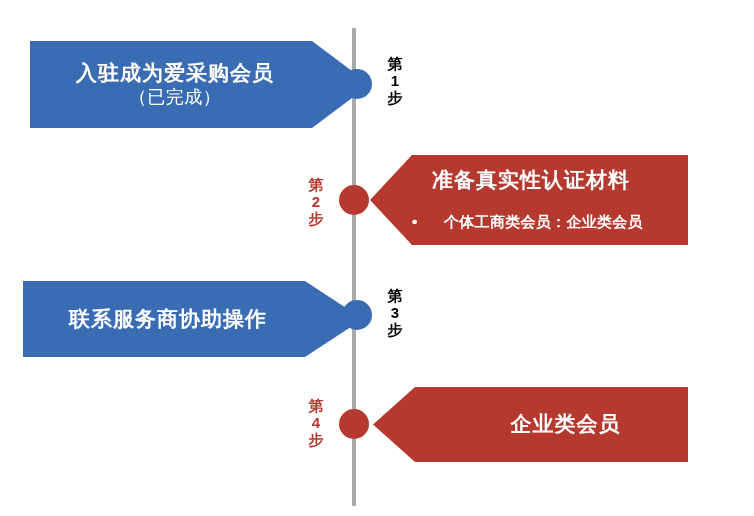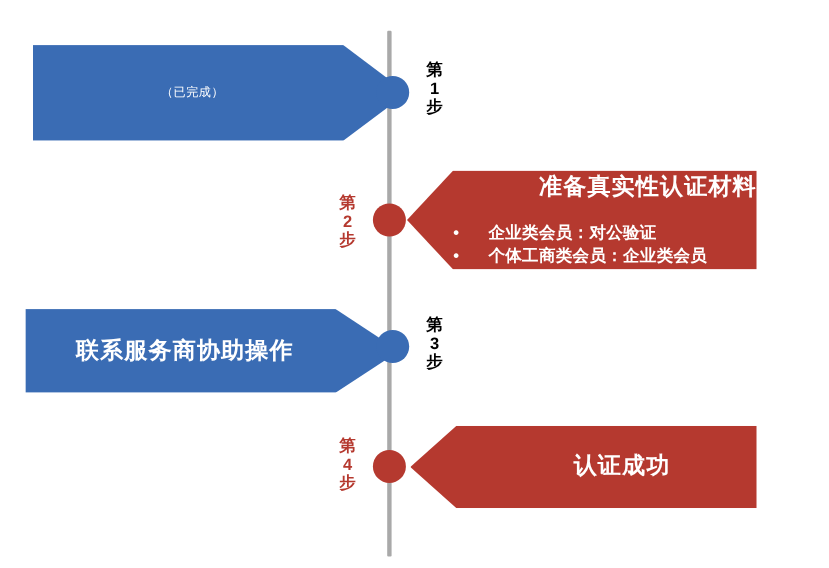--- a/index.html
+++ b/index.html
@@ -75,21 +75,21 @@
     clip-path: polygon(42px 0, 100% 0, 100% 100%, 42px 100%, 0 50%);
   }
 
   .banner-title {
     font-weight: bold;
     font-size: 21px;
     line-height: 1.25;
     letter-spacing: 1px;
   }
   .banner-subtitle {
-    font-size: 11px;
+    font-size: 18px;
     line-height: 1.3;
     letter-spacing: 0.5px;
   }
 
   
   .banner-1 { left: 30px; top: 41px; width: 340px; height: 87px; }
   .banner-1 .banner-inner {
     width: 282px;
     text-align: center;
     padding-left: 4px;
@@ -103,21 +103,21 @@
     padding-left: 4px;
   }
 
   
   .banner-2 { left: 370px; top: 155px; width: 318px; height: 90px; }
   .banner-2 .banner-inner {
     padding-left: 36px;
     width: 282px;
   }
   .banner-2 .banner-title {
-    text-align: right;
+    text-align: left;
     padding-left: 26px;
     margin-bottom: 18px;
   }
 
   
   .banner-4 { left: 373px; top: 387px; width: 315px; height: 75px; }
   .banner-4 .banner-inner {
     width: 315px;
     text-align: center;
     padding-left: 70px;
@@ -149,20 +149,21 @@
 </style>
 </head>
 <body>
 
 <div id="diagram">
 
   <div class="timeline-axis"></div>
 
   <div class="banner banner-blue point-right banner-1">
     <div class="banner-inner">
+      <div class="banner-title">入驻成为爱采购会员</div>
       <div class="banner-subtitle">（已完成）</div>
     </div>
   </div>
   <div class="milestone-dot dot-blue" style="left:342px; top:69px;"></div>
   <div class="step-caption caption-black" style="left:381px; top:56px;">
     <span>第</span>
     <span>1</span>
     <span>步</span>
   </div>
 
@@ -171,21 +172,20 @@
     <span>2</span>
     <span>步</span>
   </div>
   <div class="milestone-dot dot-red" style="left:339px; top:185px;"></div>
   <div class="banner banner-red point-left banner-2">
     <div class="banner-inner">
       <div class="banner-title">准备真实性认证材料</div>
       <ul class="bullet-list">
         <li>
           <span class="bullet-glyph">•</span>
-          <span>企业类会员：对公验证</span>
         </li>
         <li>
           <span class="bullet-glyph">•</span>
           <span>个体工商类会员：企业类会员</span>
         </li>
       </ul>
     </div>
   </div>
 
   <div class="banner banner-blue point-right banner-3">
@@ -201,17 +201,17 @@
   </div>
 
   <div class="step-caption caption-red" style="left:302px; top:398px;">
     <span>第</span>
     <span>4</span>
     <span>步</span>
   </div>
   <div class="milestone-dot dot-red" style="left:339px; top:409px;"></div>
   <div class="banner banner-red point-left banner-4">
     <div class="banner-inner">
-      <div class="banner-title">认证成功</div>
+      <div class="banner-title">企业类会员</div>
     </div>
   </div>
 
 </div>
 
 </body></html>

